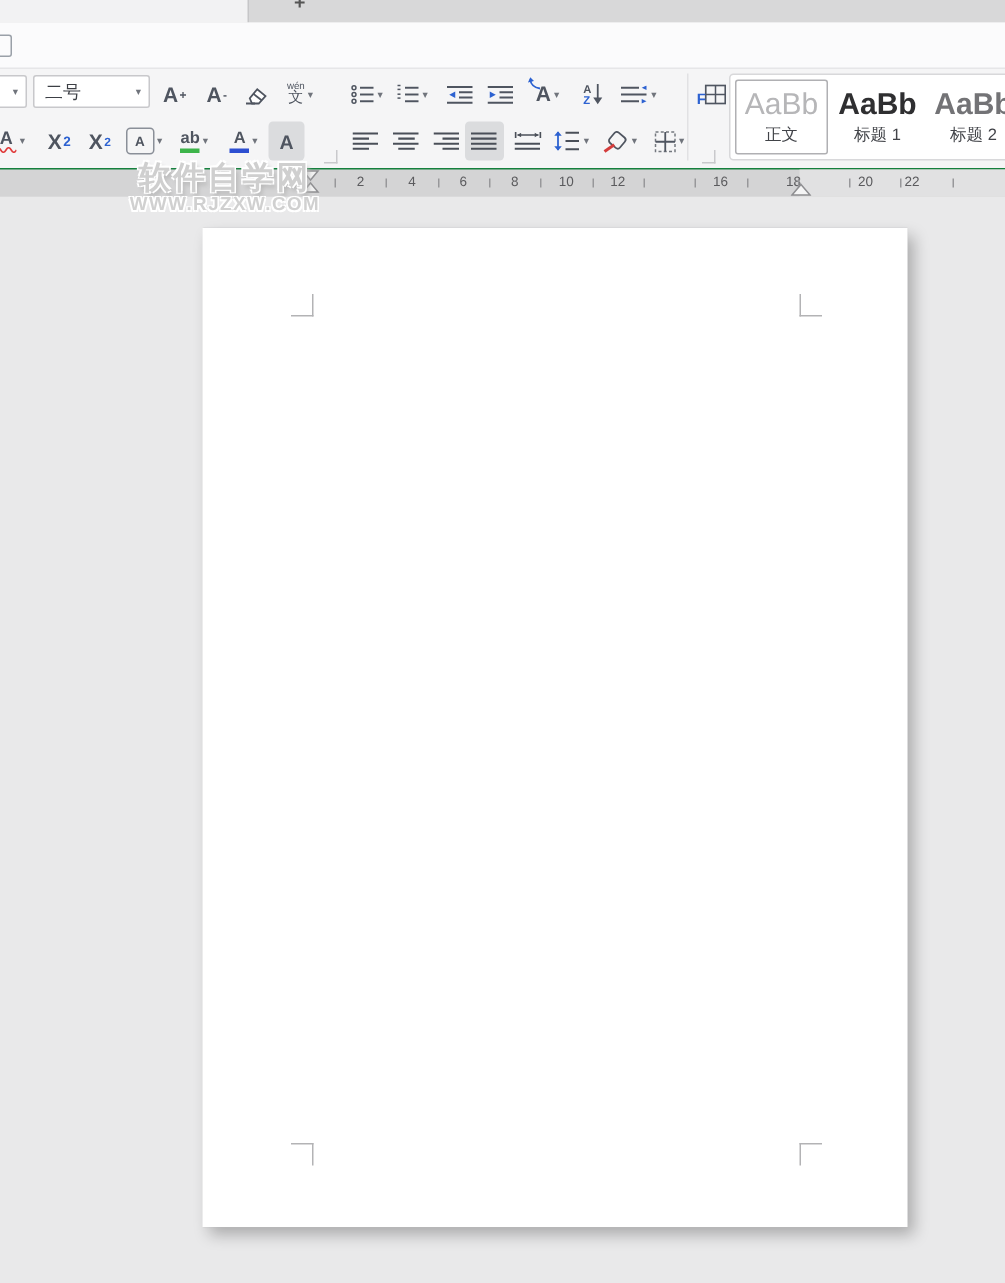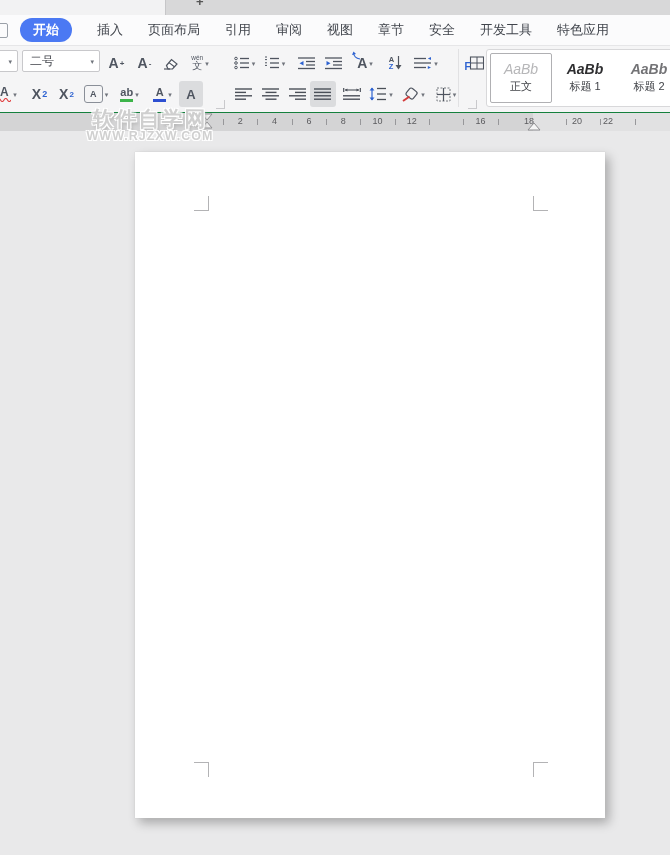--- a/index.html
+++ b/index.html
@@ -37,21 +37,21 @@
   .vsep{position:absolute;left:458px;top:3px;width:1px;height:58px;background:#e1e1e3;}
   .corner{position:absolute;width:8px;height:8px;border-right:1px solid #c9c9cc;border-bottom:1px solid #c9c9cc;}
   .charborder{width:17px;height:16px;border:1px solid #8a8f98;border-radius:3px;display:flex;align-items:center;justify-content:center;font-size:9px;font-weight:bold;}
   .sortcol{display:flex;flex-direction:column;line-height:1;font-weight:bold;}
   .sortcol .a{font-size:7.5px;}
   .sortcol .z{font-size:7.5px;color:#2d62d1;}
   
   .gallery{position:absolute;left:486px;top:3px;width:200px;height:58px;background:#fff;border:1px solid #d8d8da;border-radius:3px;box-sizing:border-box;}
   .style-item{position:absolute;top:3px;width:62px;height:50px;display:flex;flex-direction:column;align-items:center;justify-content:center;border-radius:2px;cursor:default;}
   .style-item.sel{border:1px solid #b0b0b3;box-sizing:border-box;}
-  .style-prev{font-size:14px;line-height:1.1;font-style:italic;}
+  .style-prev{font-size:20px;line-height:1.1;}
   .style-label{font-size:11px;color:#414348;margin-top:1px;white-space:nowrap;}
   .prev-body{color:#b6b6b8;}
   .prev-h1{color:#2f2f31;font-weight:bold;}
   .prev-h2{color:#737376;font-weight:bold;}
   
   .ruler{position:absolute;left:0;top:113px;width:670px;height:18px;background:#d4d4d5;border-bottom:1px solid #c2c2c4;}
   .ruler-right{position:absolute;left:533px;top:0;width:137px;height:18px;background:#e1e1e2;}
   .ruler-num{position:absolute;top:3px;font-size:9px;color:#5b5b5e;transform:translateX(-50%);}
   .ruler-tick{position:absolute;top:6px;width:1px;height:6px;background:#97979a;}
   
@@ -76,32 +76,20 @@
 
 <div class="app">
 
   <div class="tabstrip">
     <div class="doc-tab"></div>
     <div class="new-tab">+</div>
   </div>
 
   <div class="menubar">
     <div class="menu-frag"></div>
-    <div class="menu-items">
-      <span class="menu-item active">开始</span>
-      <span class="menu-item">插入</span>
-      <span class="menu-item">页面布局</span>
-      <span class="menu-item">引用</span>
-      <span class="menu-item">审阅</span>
-      <span class="menu-item">视图</span>
-      <span class="menu-item">章节</span>
-      <span class="menu-item">安全</span>
-      <span class="menu-item">开发工具</span>
-      <span class="menu-item">特色应用</span>
-    </div>
   </div>
 
   <div class="toolbar">
     <div class="row1">
 
       <div class="tb combo" style="left:-62px;width:80px;">
         <span class="val"></span>
           <span class="dd">▾</span>
       </div>
       <div class="tb combo" style="left:22px;width:78px;">

